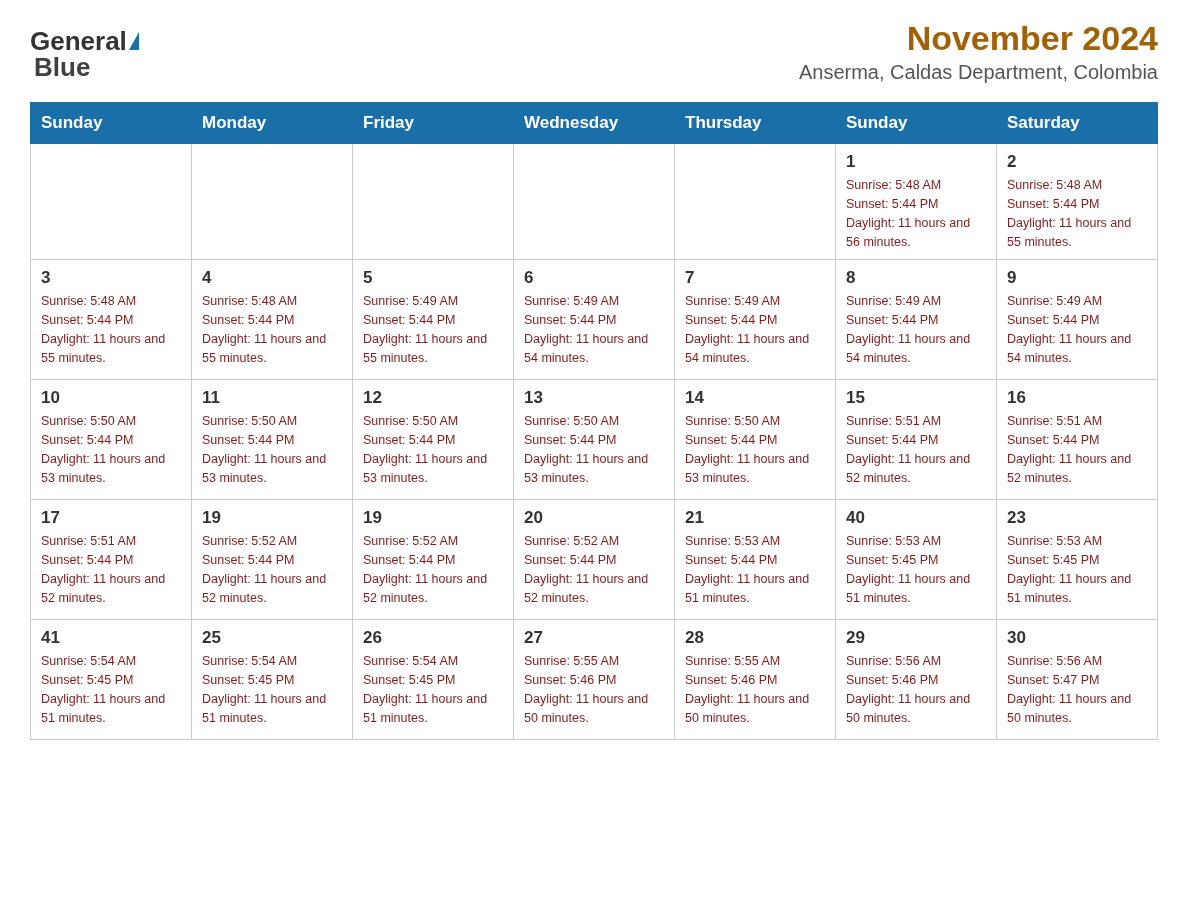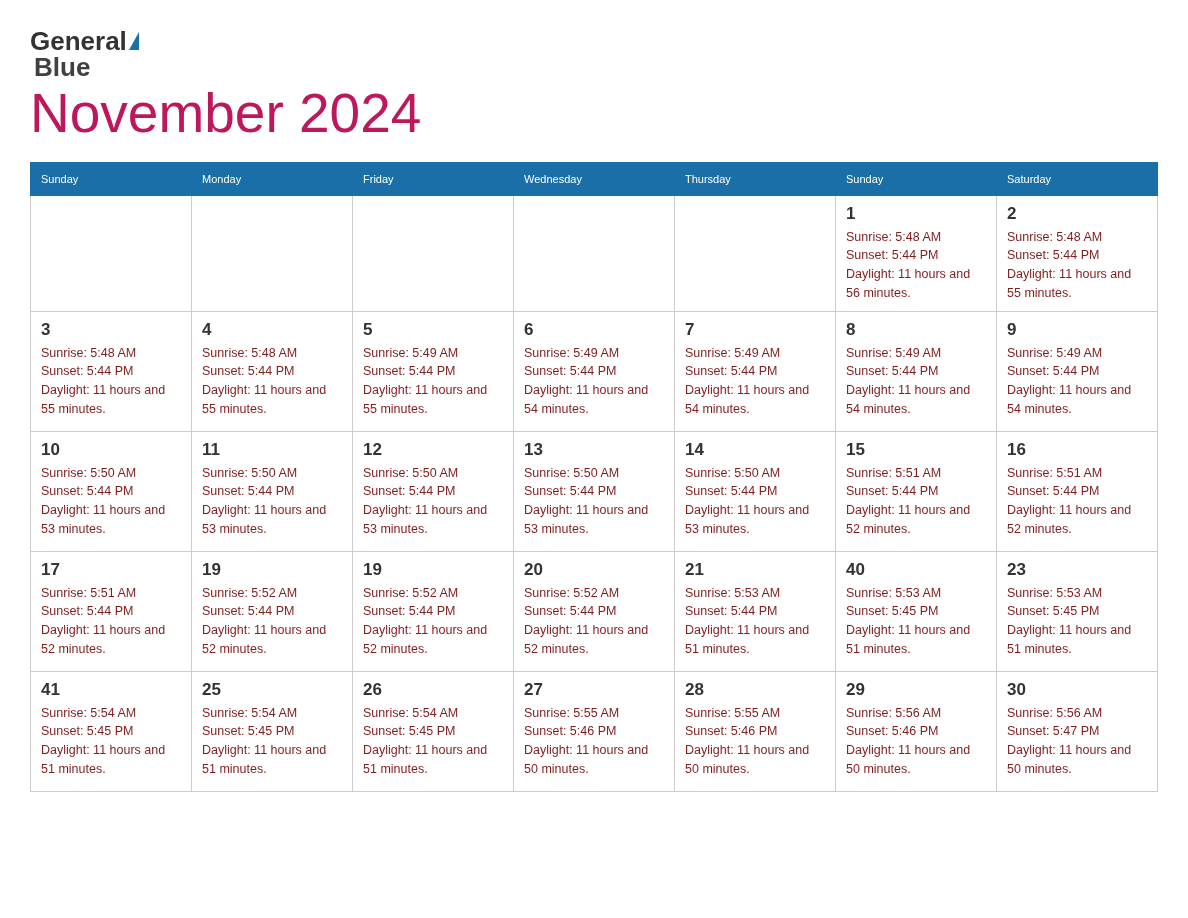--- a/index.html
+++ b/index.html
@@ -9,21 +9,20 @@
       color: #333;
       width: 1188px;
       min-height: 918px;
       padding: 20px 30px;
     }
     .header-area {
       display: flex;
       justify-content: space-between;
       align-items: flex-start;
       margin-bottom: 18px;
-      flex-direction: column;
     }
     .logo {
       display: flex;
       flex-direction: column;
       align-items: flex-start;
       padding-top: 8px;
     }
     .logo-text {
       display: flex;
       align-items: center;
@@ -45,40 +44,40 @@
     .logo-blue {
       color: #404040;
       font-size: 26px;
       font-weight: bold;
       margin-left: 2px;
     }
     .title-area {
       text-align: right;
     }
     .month-title {
-      font-size: 55px;
-      font-weight: normal;
-      color: #be185d;
+      font-size: 34px;
+      font-weight: bold;
+      color: #a16207;
       line-height: 1.1;
     }
     .location-title {
       font-size: 20px;
       color: #555;
       margin-top: 4px;
     }
     .calendar-table {
       width: 100%;
       border-collapse: collapse;
       border: 1px solid #ccc;
     }
     .calendar-table thead tr th {
       background-color: #1a6fa8;
       color: #fff;
-      font-size: 11px;
-      font-weight: normal;
+      font-size: 17px;
+      font-weight: bold;
       padding: 10px 10px;
       text-align: left;
       border: 1px solid #1a6fa8;
     }
     .calendar-table tbody tr td {
       border: 1px solid #ccc;
       vertical-align: top;
       padding: 8px 10px;
       width: 14.28%;
       height: 120px;
@@ -113,20 +112,21 @@
     <div class="logo-text">
       <span class="logo-general">General</span>
       <span class="logo-triangle"></span>
     </div>
     <div style="display:flex; align-items:center; margin-top:-2px; margin-left:2px;">
       <span class="logo-blue">Blue</span>
     </div>
   </div>
   <div class="title-area">
     <div class="month-title">November 2024</div>
+    <div class="location-title">Anserma, Caldas Department, Colombia</div>
   </div>
 </div>
 
 <table class="calendar-table">
   <thead>
     <tr>
     <th>Sunday</th>
         <th>Monday</th>
         <th>Friday</th>
         <th>Wednesday</th>

